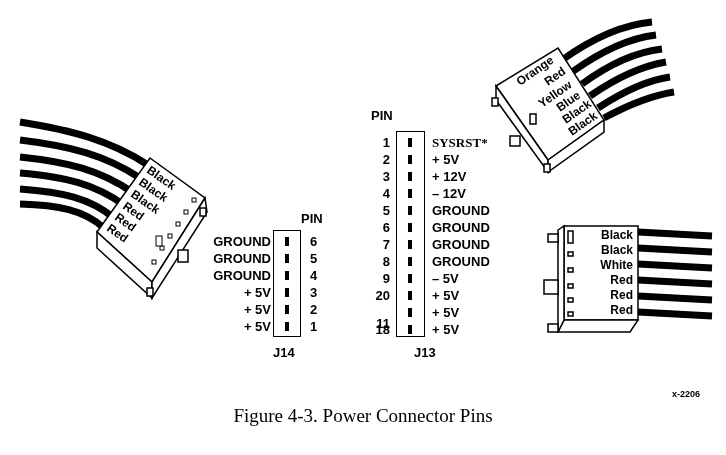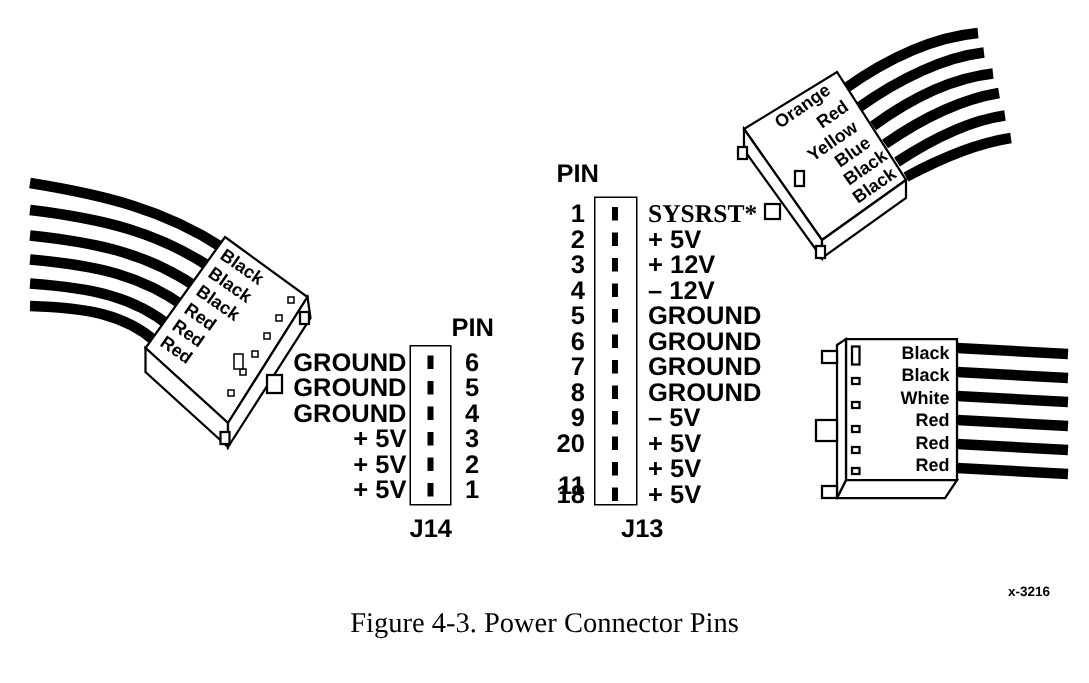--- a/index.html
+++ b/index.html
@@ -1,18 +1,18 @@
 <!DOCTYPE html>
 <html><head>
 <meta charset="utf-8">
 <style>
   html, body { margin:0; padding:0; background:#ffffff; }
   body { width:726px; height:455px; position:relative; overflow:hidden; font-family:"Liberation Sans", sans-serif; color:#000; }
   .abs { position:absolute; }
-  .lbl { font-weight:bold; font-size:17px; line-height:17px; white-space:nowrap; }
+  .lbl { font-weight:bold; font-size:13px; line-height:17px; white-space:nowrap; }
   .pinrow { position:absolute; height:17px; }
   .box { position:absolute; border:1.6px solid #000; box-sizing:border-box; background:#fff; }
   .slot { position:absolute; width:4px; height:9px; background:#000; }
   .caption { position:absolute; left:0; width:726px; top:405px; text-align:center; font-family:"Liberation Serif", serif; font-size:19px; }
   .fignum { position:absolute; left:672px; top:389px; font-size:9px; font-weight:bold; }
   svg text { font-family:"Liberation Sans", sans-serif; font-weight:bold; font-size:12px; }
 </style>
 </head>
 <body>
 
@@ -208,14 +208,14 @@
   <g text-anchor="end">
     <text x="103" y="29">Black</text>
     <text x="103" y="44">Black</text>
     <text x="103" y="59">White</text>
     <text x="103" y="74">Red</text>
     <text x="103" y="89">Red</text>
     <text x="103" y="104">Red</text>
   </g>
 </svg>
 
-<div class="fignum">x-3216</div>
+<div class="fignum">x-2206</div>
 <div class="caption">Figure 4-3.  Power Connector Pins</div>
 
 </body></html>

